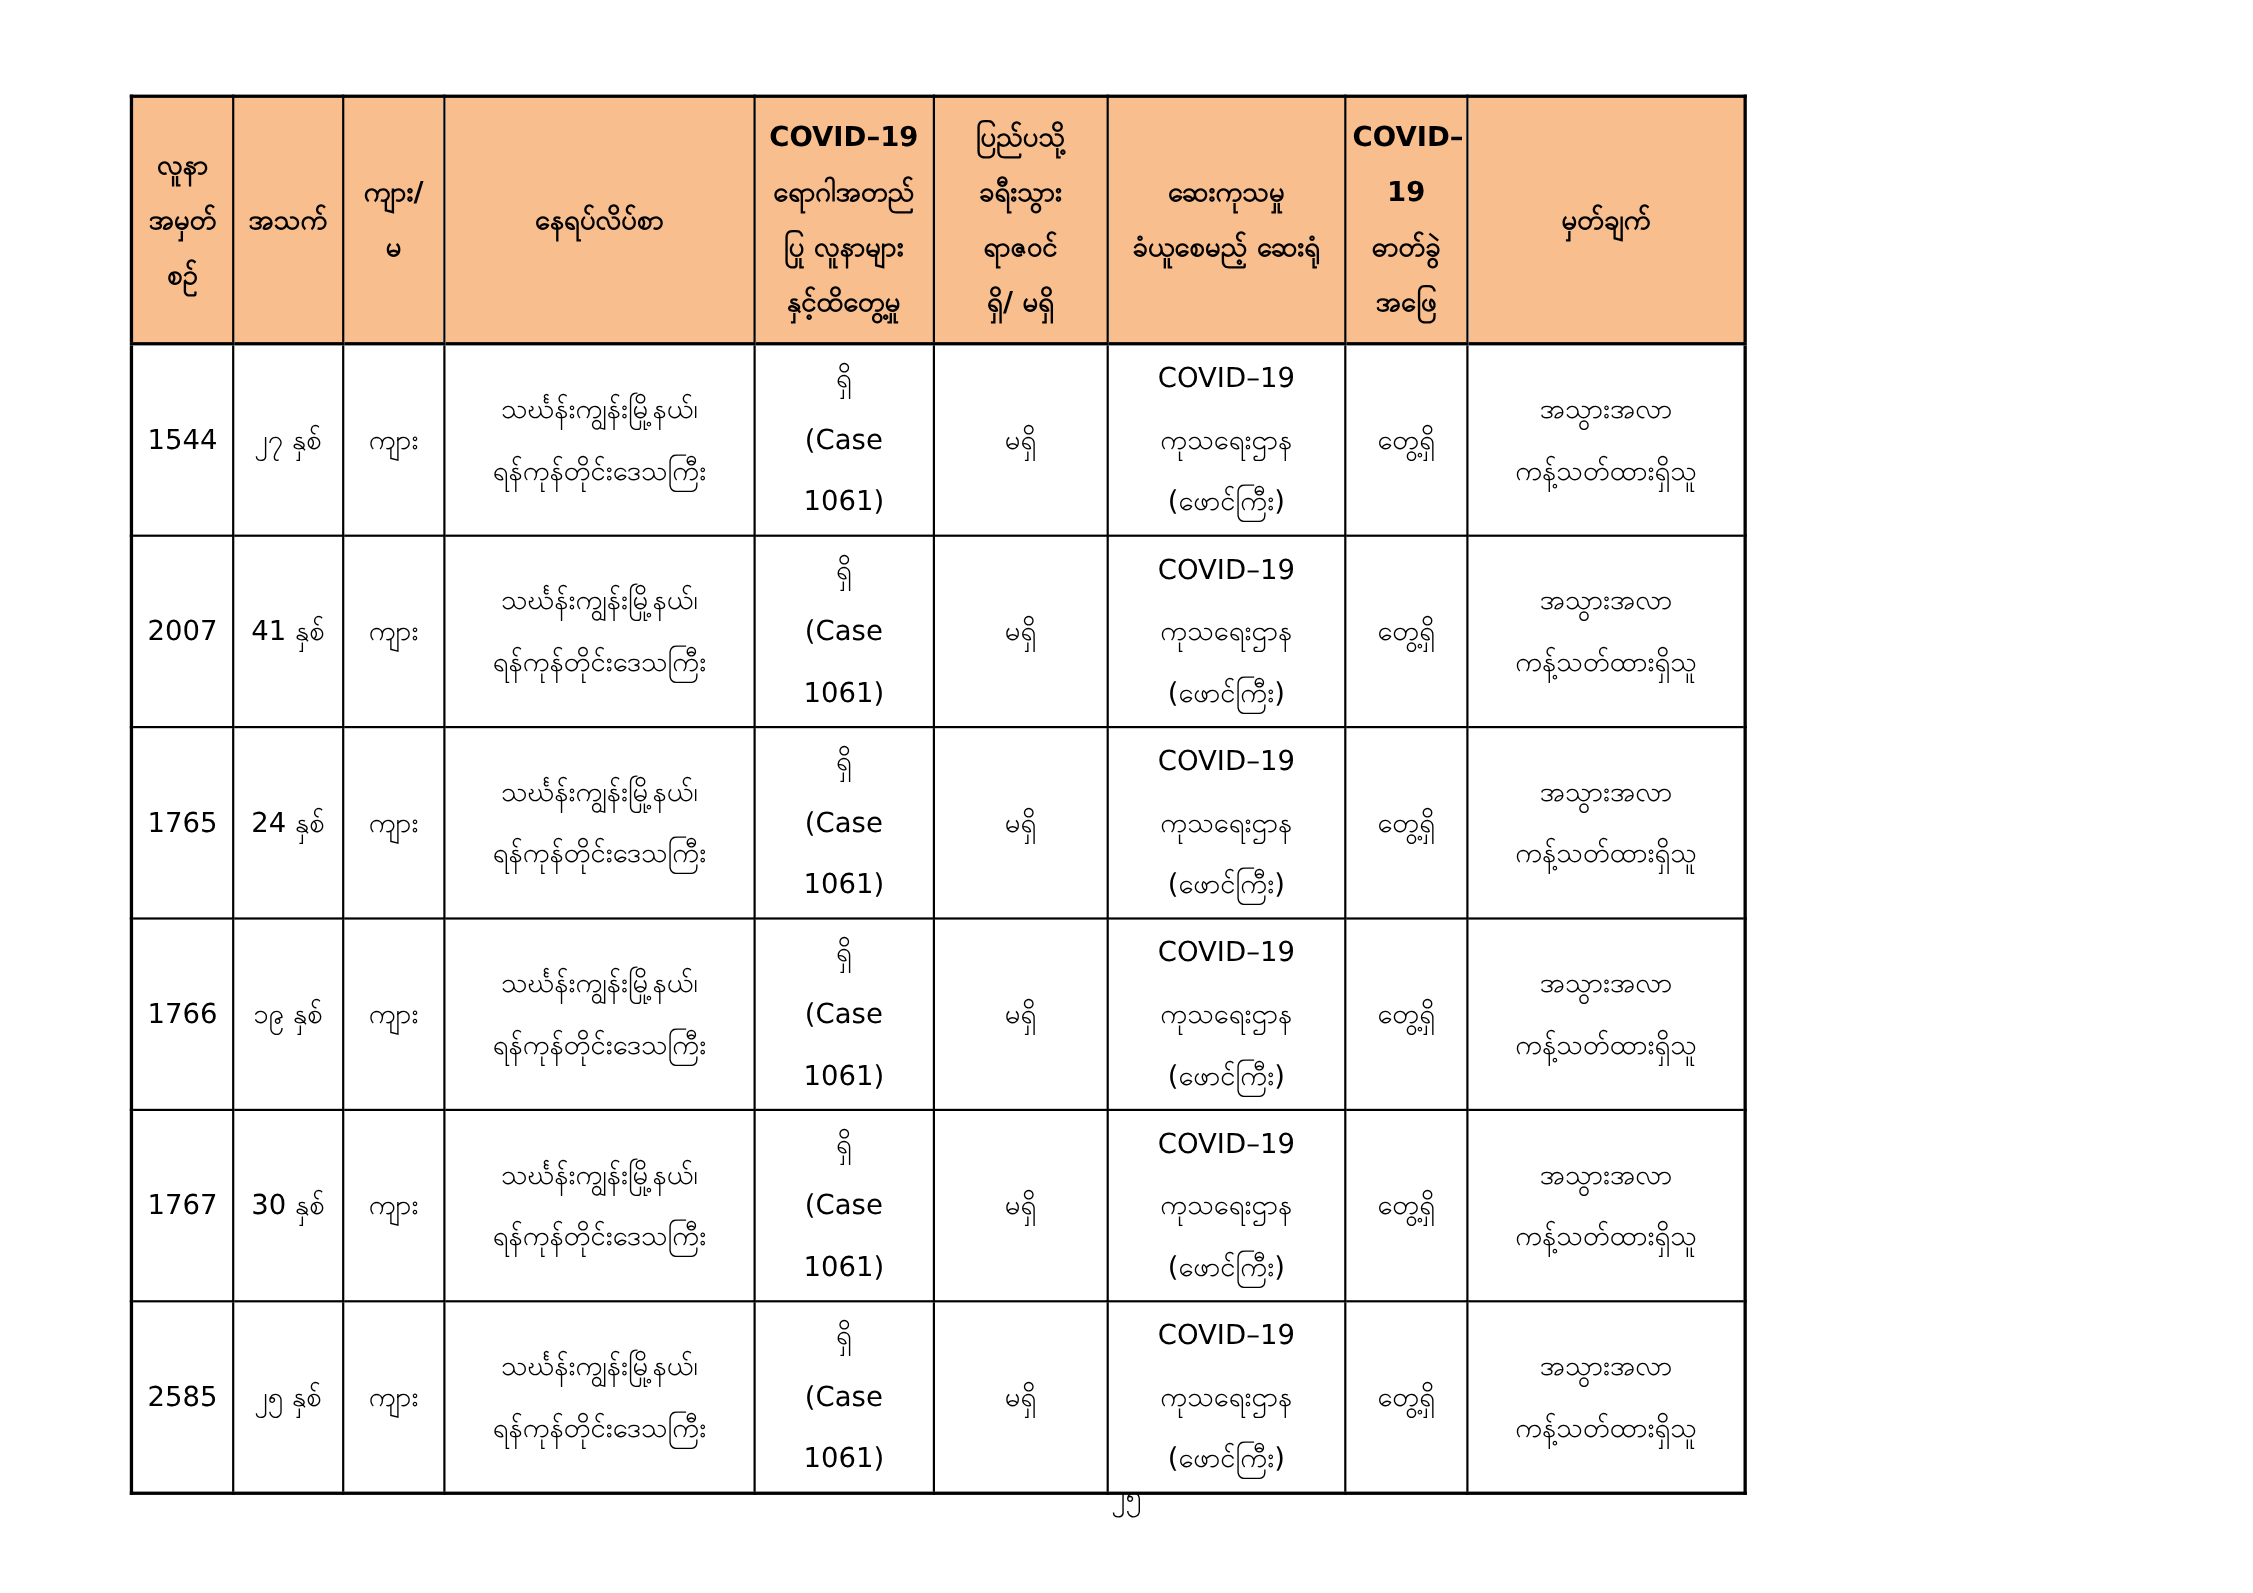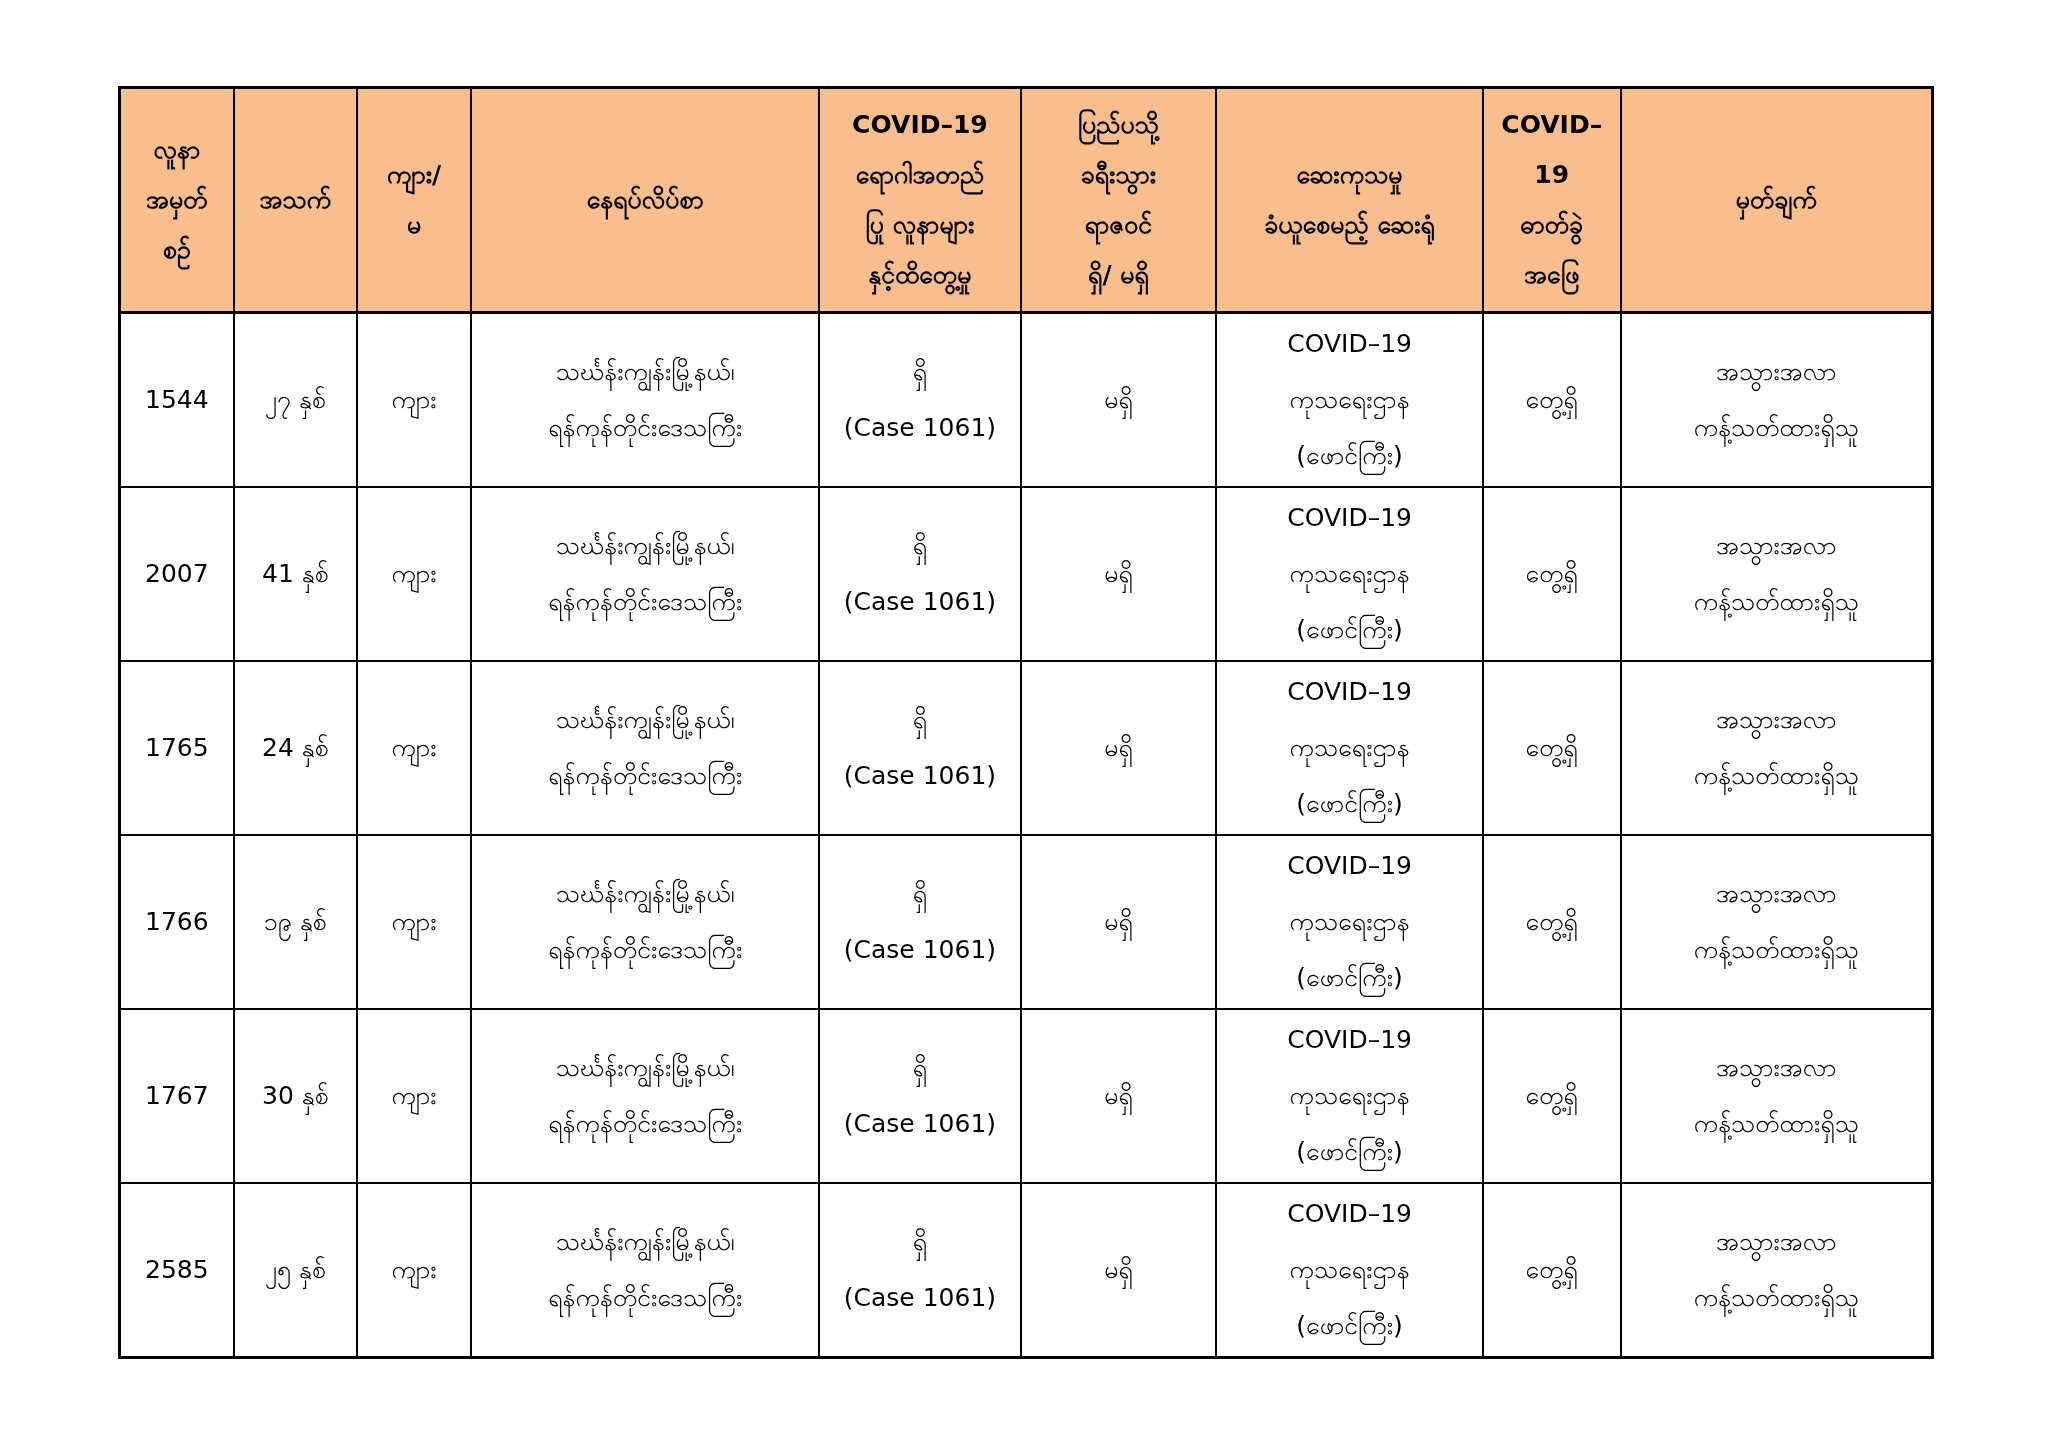--- a/index.html
+++ b/index.html
@@ -15,21 +15,21 @@
     position: relative;
     width: 2048px;
     height: 1448px;
     background: #ffffff;
     overflow: hidden;
   }
   table.covid-table {
     position: absolute;
     left: 118px;
     top: 86px;
-    width: 1816px;
+    width: 1470px;
     border-collapse: collapse;
     table-layout: fixed;
     border: 3px solid #000000;
   }
   table.covid-table th,
   table.covid-table td {
     border: 2px solid #000000;
     text-align: center;
     vertical-align: middle;
     white-space: pre-line;
@@ -197,14 +197,15 @@
         <td>COVID–19
 ကုသရေးဌာန
 (ဖောင်ကြီး)</td>
         <td>တွေ့ရှိ</td>
         <td>အသွားအလာ
 ကန့်သတ်ထားရှိသူ</td>
       </tr>
     </tbody>
   </table>
 
+  <div class="page-number">၂၅</div>
 
 </div>
 
 </body></html>

